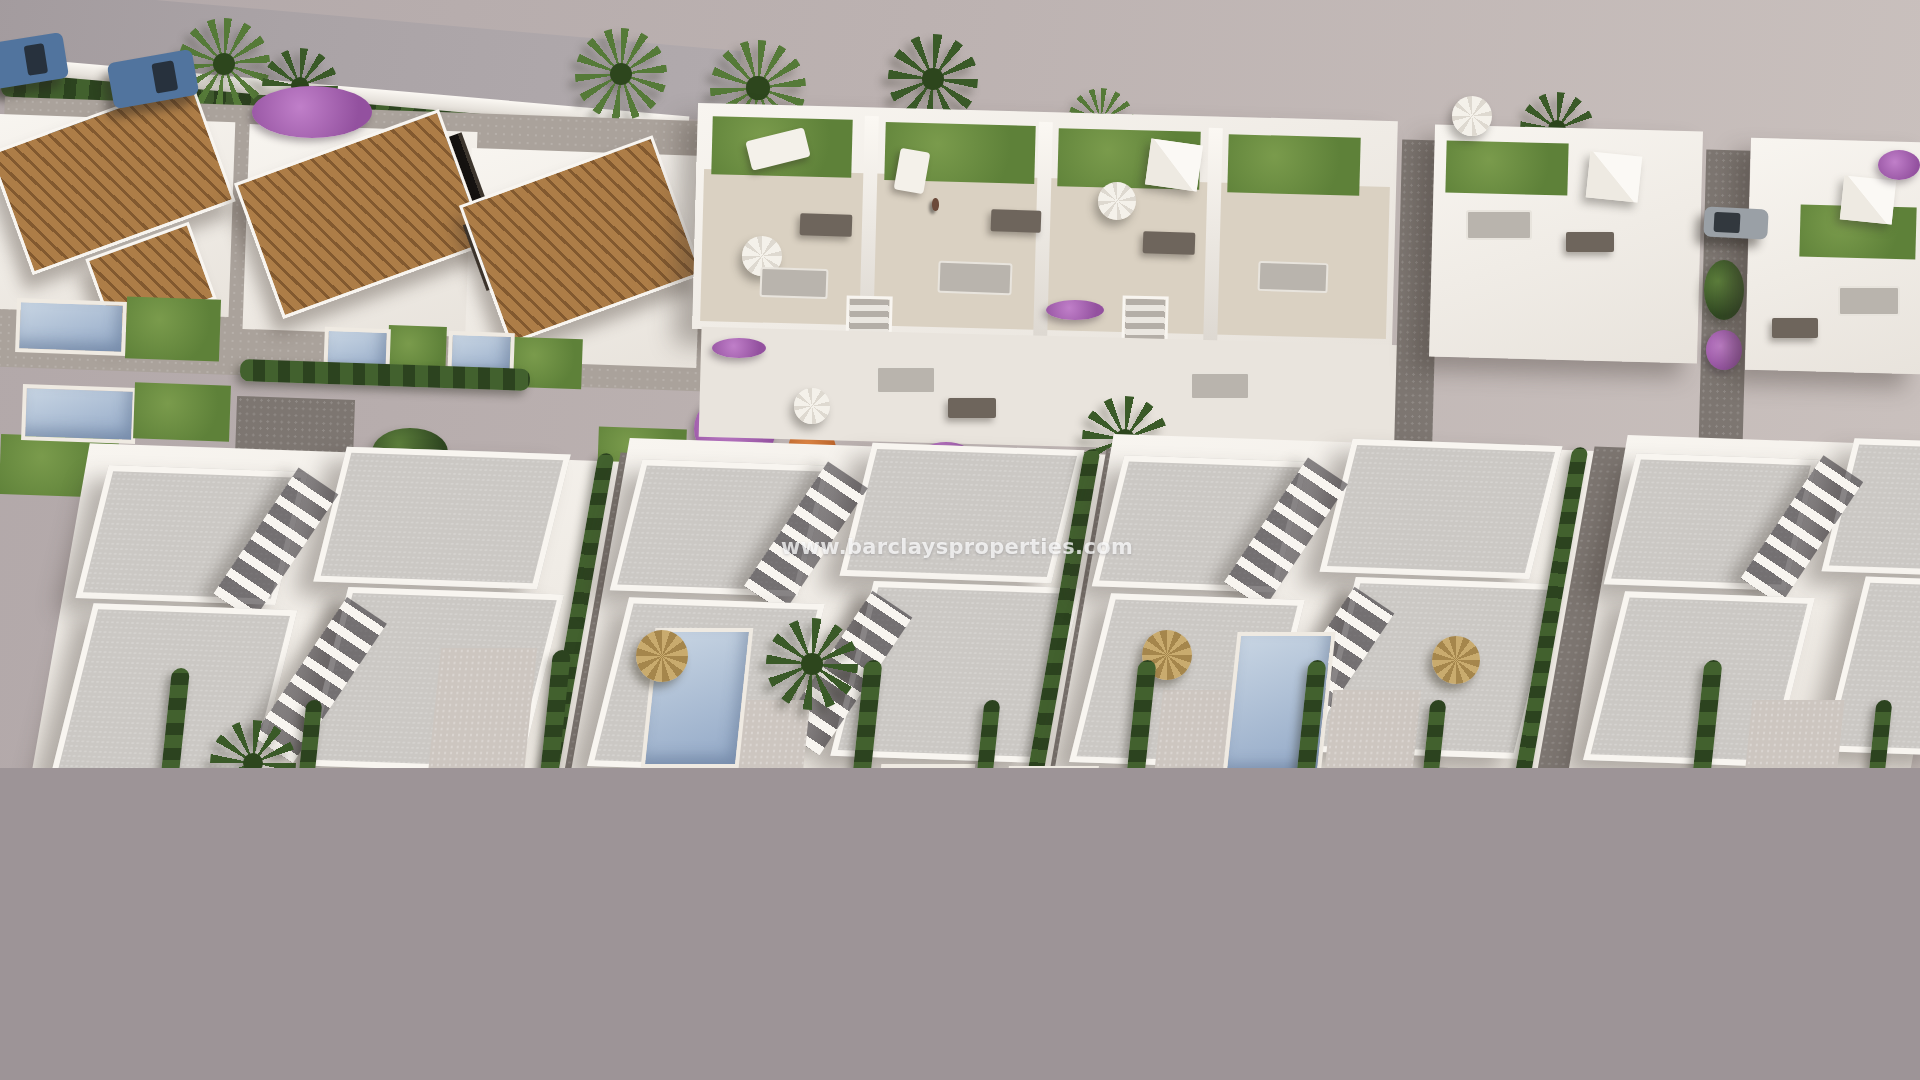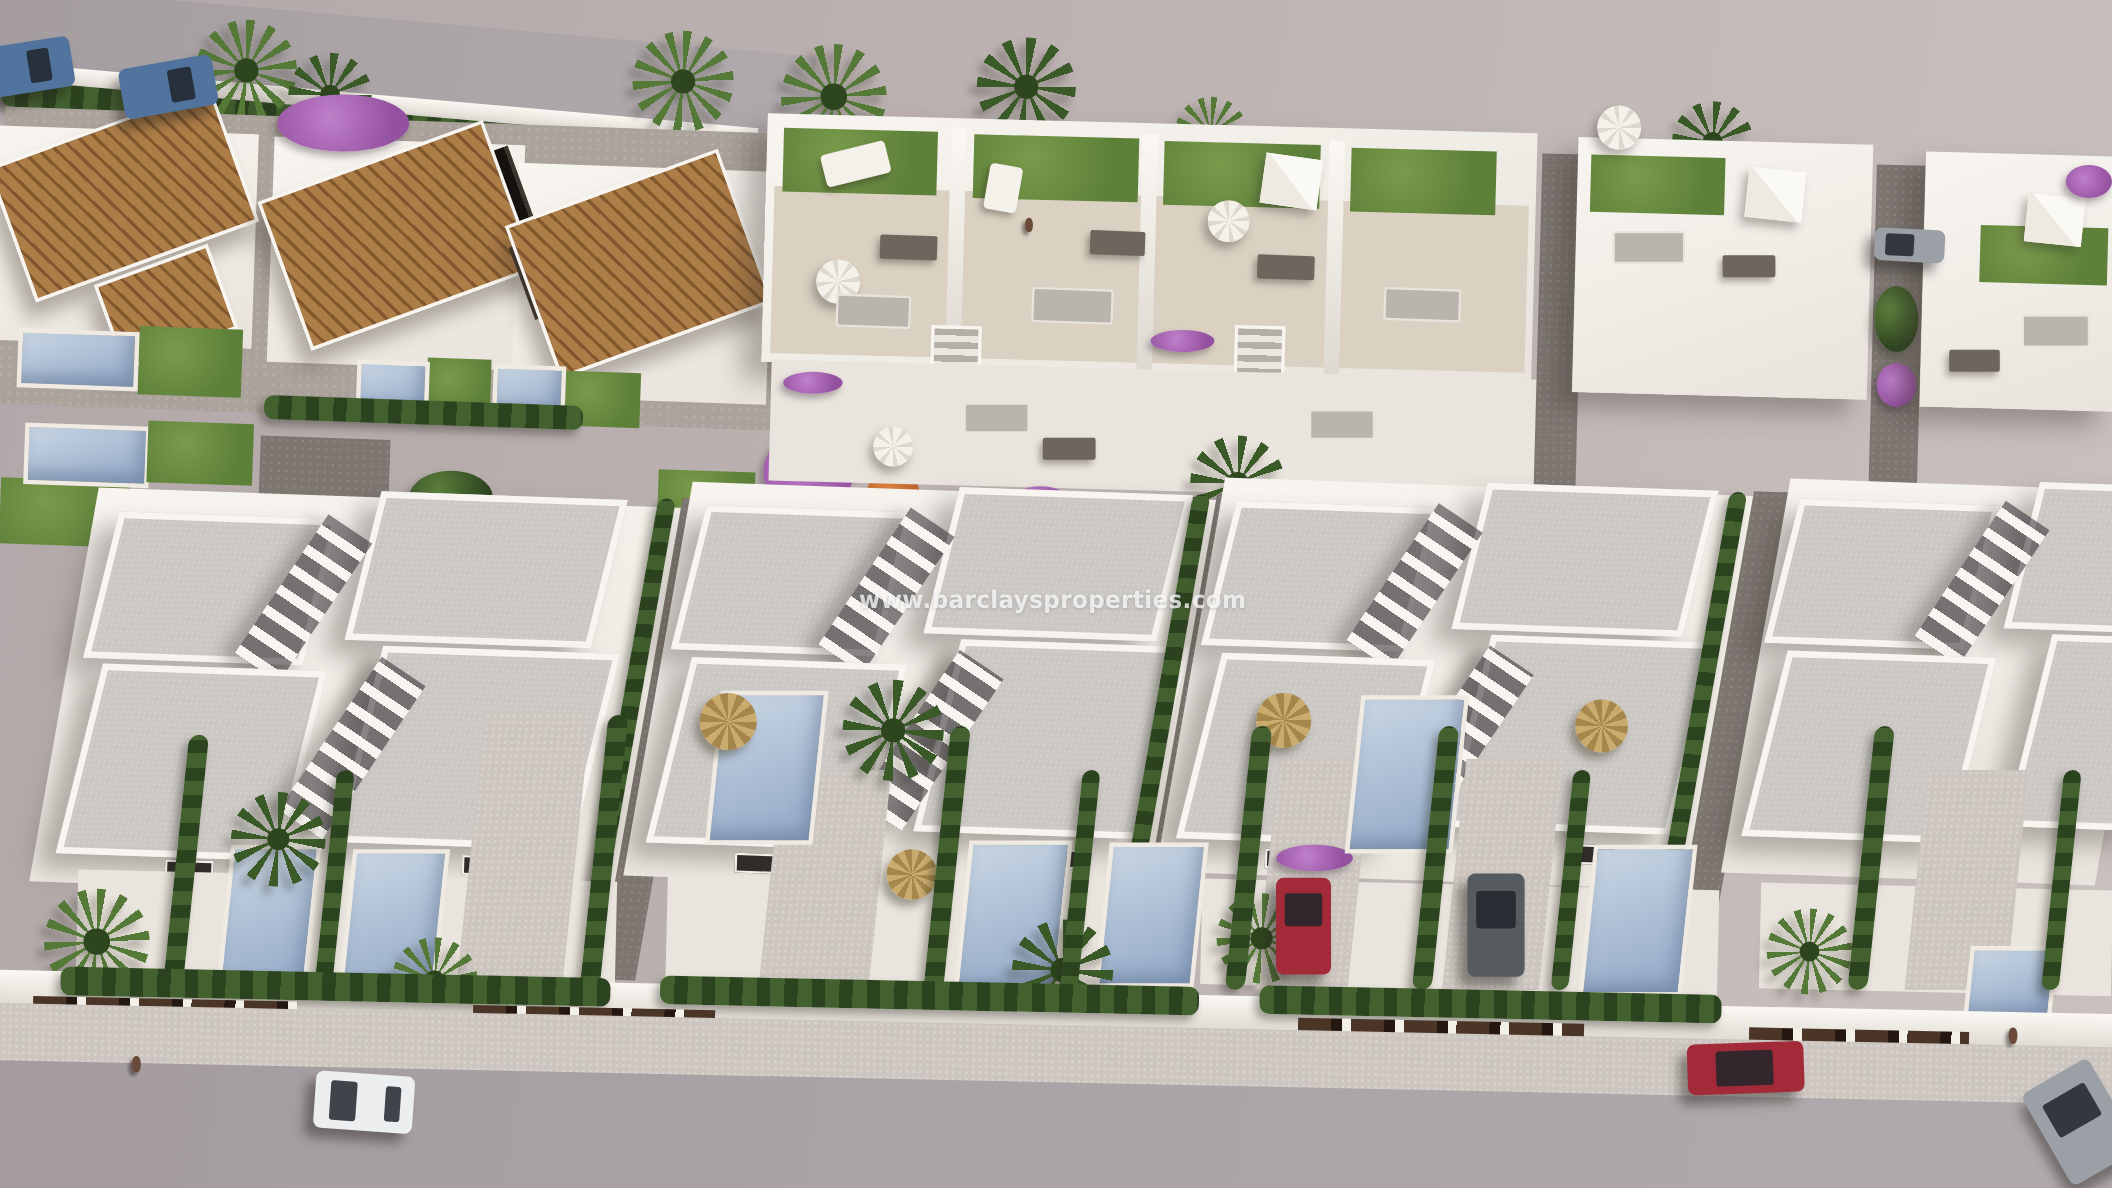--- a/index.html
+++ b/index.html
@@ -1,17 +1,17 @@
 <!DOCTYPE html>
 <html style="--c-pavement_left: #b2a8a9; --c-pavement_mid: #bcb2b1; --c-pavement_right: #cac1be; --c-road: #aaa3a6; --c-sidewalk: #cdc6c0; --c-gravel: #7d7671; --c-terrace: #dad1c2; --c-wall_white: #f8f5f0; --c-roof_gray: #cbc8c4; --c-roof_tile: #ad7d47; --c-roof_tile_dark: #82592f; --c-lawn: #5e8139; --c-hedge: #2c431f; --c-hedge_light: #42612e; --c-palm: #557a38; --c-pool: #93a9c7; --c-pool_light: #c8d5e3; --c-parasol_white: #f4f1ea; --c-parasol_straw: #c9ab6e; --c-flower_purple: #93519f; --c-flower_orange: #b55f27; --c-car_blue: #51749e; --c-car_white: #eceef0; --c-car_red: #a32a38; --c-car_dark: #565b60; --c-car_silver: #9aa0a6;"><head>
 <meta charset="utf-8">
 <style>
   html,body{margin:0;padding:0;background:#9d9497;}
   .canvas{
-    position:relative;width:1920px;height:1080px;overflow:hidden;
+    position:relative;width:1920px;height:768px;overflow:hidden;
     background:linear-gradient(100deg,var(--c-pavement_left,#b2a8a9) 0%,var(--c-pavement_mid,#bcb2b1) 45%,var(--c-pavement_right,#cac1be) 100%);
     font-family:"DejaVu Sans","Liberation Sans",sans-serif;
   }
   .a{position:absolute;}
   
   .road{background:linear-gradient(95deg,#a39b9e,var(--c-road,#aaa3a6) 40%,#b1aaad);}
   .walk{background:var(--c-sidewalk,#cdc6c0);background-image:radial-gradient(rgba(255,255,255,.25) 1px,transparent 1.4px);background-size:6px 6px;}
   .grav{background:var(--c-gravel,#7d7671);background-image:radial-gradient(rgba(255,255,255,.14) 1px,transparent 1.4px);background-size:7px 7px;}
   .court{background:#aaa29b;background-image:radial-gradient(rgba(255,255,255,.15) 1px,transparent 1.4px);background-size:8px 8px;}
   .terr{background:var(--c-terrace,#dad1c2);}

